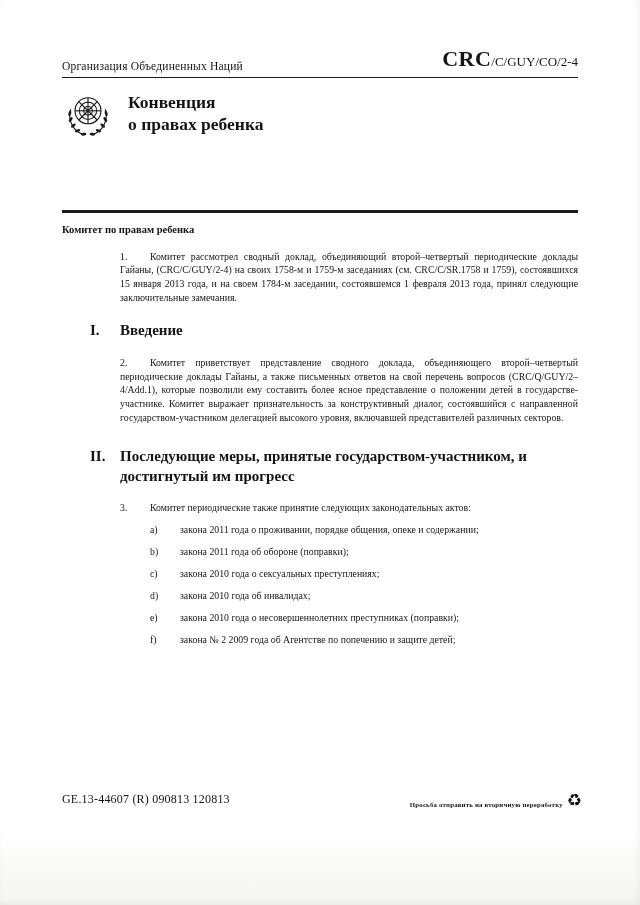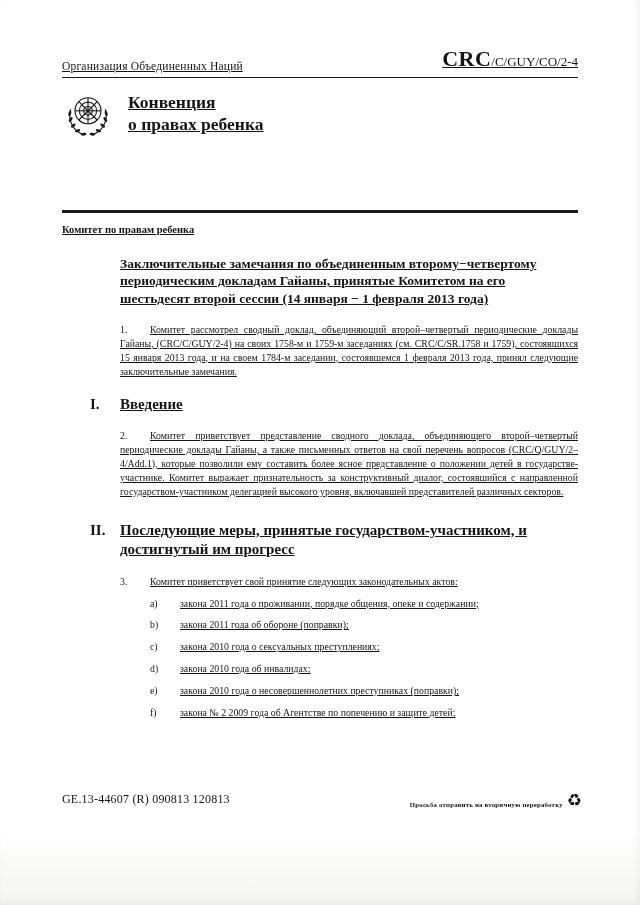--- a/index.html
+++ b/index.html
@@ -8,21 +8,21 @@
     background:#ffffff;
     font-family:"Liberation Serif", serif;
     color:#151515;
     overflow:hidden;
   }
   .page{
     position:relative;width:640px;height:905px;
     background:linear-gradient(180deg,#ffffff 0%,#ffffff 92%,#f4f4f2 100%);
     box-shadow:inset -2px -2px 6px rgba(0,0,0,0.05);
   }
-  .content{padding:46px 62px 0 62px;text-decoration:underline;}
+  .content{padding:46px 62px 0 62px;}
 
   
   .topbar{
     display:flex;justify-content:space-between;align-items:flex-end;
     border-bottom:1.5px solid #1a1a1a;padding-bottom:5px;
   }
   .org-name{font-size:11.5px;letter-spacing:.2px;}
   .doc-symbol{white-space:nowrap;}
   .doc-symbol .big{font-size:22px;font-weight:bold;letter-spacing:.5px;}
   .doc-symbol .small{font-size:13px;}
@@ -113,40 +113,39 @@
       <div class="conv-title">
         <div>Конвенция</div>
         <div>о правах ребенка</div>
       </div>
     </div>
 
     <div class="thick-rule"></div>
 
     <div class="committee">Комитет по правам ребенка</div>
 
-    <div class="main-title">Заключительные замечания по объединенным второму−четвертому периодическим докладам Гайаны, принятые Комитетом на его шестьдесят второй сессии (14 января − 1 февраля 2013 года)</div>
 
     <div class="para">
       <span class="pnum">1.</span><span>Комитет рассмотрел сводный доклад, объединяющий второй–четвертый периодические доклады Гайаны, (CRC/C/GUY/2-4) на своих 1758-м и 1759-м заседаниях (см. CRC/C/SR.1758 и 1759), состоявшихся 15 января 2013 года, и на своем 1784-м заседании, состоявшемся 1 февраля 2013 года, принял следующие заключительные замечания.</span>
     </div>
 
     <div class="section-head">
       <span class="snum">I.</span><span>Введение</span>
     </div>
 
     <div class="para">
       <span class="pnum">2.</span><span>Комитет приветствует представление сводного доклада, объединяющего второй–четвертый периодические доклады Гайаны, а также письменных ответов на свой перечень вопросов (CRC/Q/GUY/2–4/Add.1), которые позволили ему составить более ясное представление о положении детей в государстве-участнике. Комитет выражает признательность за конструктивный диалог, состоявшийся с направленной государством-участником делегацией высокого уровня, включавшей представителей различных секторов.</span>
     </div>
 
     <div class="section-head sec2">
       <span class="snum">II.</span><span>Последующие меры, принятые государством-участником, и достигнутый им прогресс</span>
     </div>
 
     <div class="para">
-      <span class="pnum">3.</span><span>Комитет приветствует свой принятие следующих законодательных актов:</span>
+      <span class="pnum">3.</span><span>Комитет периодические также принятие следующих законодательных актов:</span>
     </div>
 
     <div class="acts">
       <div class="act">
         <span class="letter">a)</span><span>закона 2011 года о проживании, порядке общения, опеке и содержании;</span>
       </div>
       <div class="act">
         <span class="letter">b)</span><span>закона 2011 года об обороне (поправки);</span>
       </div>
       <div class="act">

